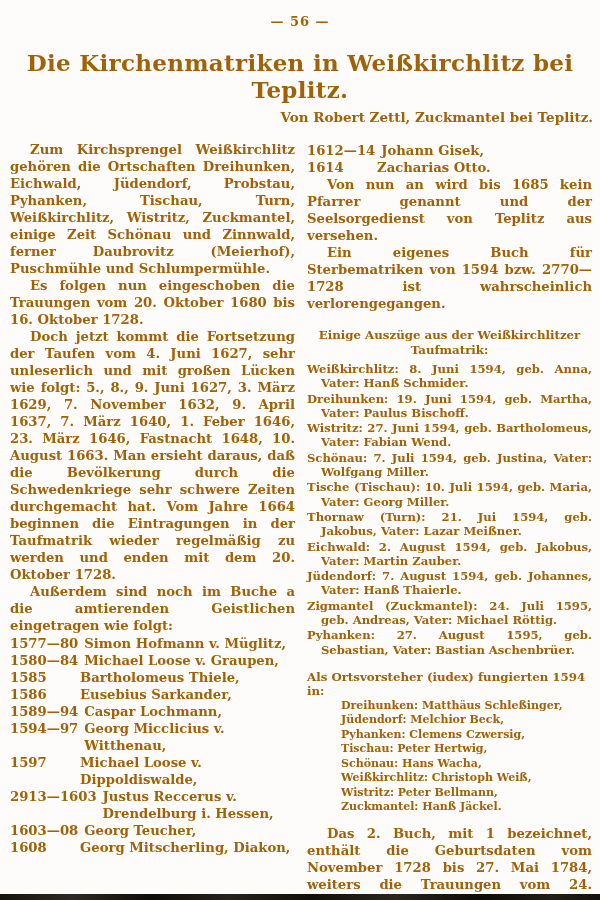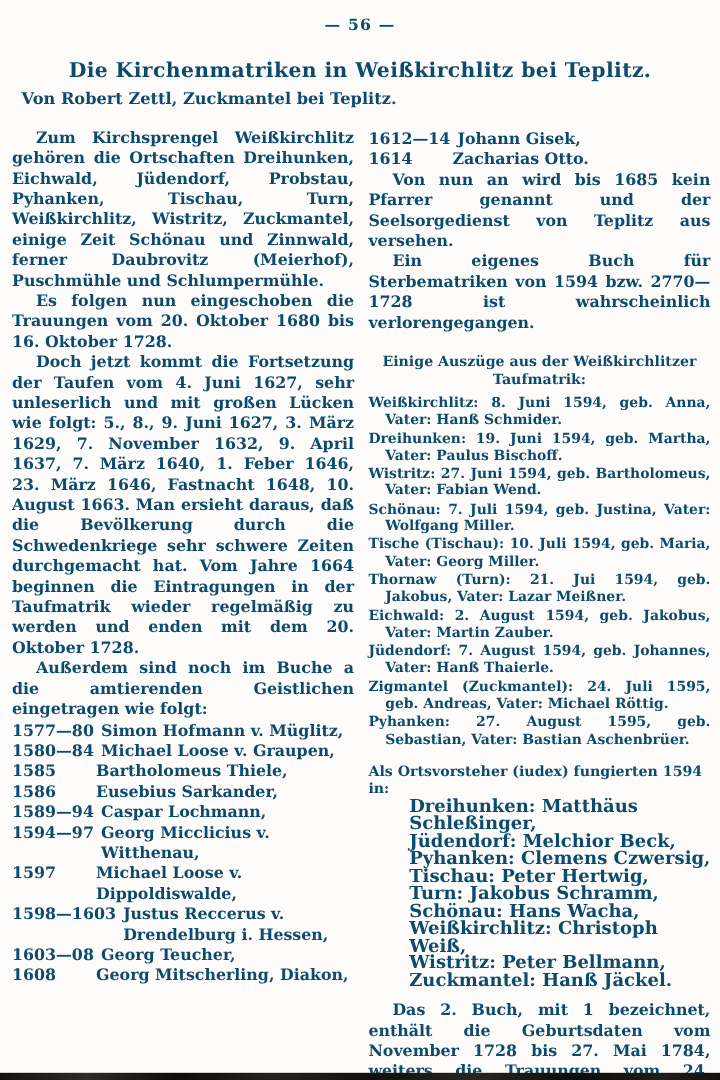--- a/index.html
+++ b/index.html
@@ -1,30 +1,30 @@
 <!DOCTYPE html>
 <html><head>
 <meta charset="utf-8">
 <style>
   html,body{margin:0;padding:0;}
   .sheet{
     width:600px;height:900px;position:relative;overflow:hidden;
-    background:#fdfcfa;color:#0c4a6e;
+    background:#fdfcfa;color:#a16207;
     font-family:"DejaVu Serif","Liberation Serif",serif;
     font-weight:bold;
   }
   .page-number{
     text-align:center;font-size:13px;margin-top:14px;letter-spacing:1px;
   }
   .article-title{
-    text-align:center;font-size:17px;font-weight:bold;margin:20px 10px 6px;
+    text-align:center;font-size:23px;font-weight:bold;margin:20px 10px 6px;
     letter-spacing:0.3px;
   }
   .article-byline{
-    text-align:left;font-size:13.5px;margin:0 18px 16px;font-weight:bold;
+    text-align:right;font-size:13.5px;margin:0 7px 16px;font-weight:bold;
   }
   .columns{
     display:flex;gap:12px;padding:0 8px 0 10px;
   }
   .col{width:285px;flex:0 0 285px;font-size:13.2px;line-height:17px;}
   .para{
     margin:0;text-indent:20px;text-align:justify;
   }
   .clergy-list{margin-top:1px;}
   .clergy-row{display:flex;}
@@ -32,21 +32,21 @@
   .clergy-name{flex:1;}
   .gap-m{height:12px;}
   .extract-heading{
     text-align:center;font-size:11.8px;line-height:14.5px;margin:4px 6px 5px;
   }
   .small-entries{font-size:11.6px;line-height:14.3px;}
   .entry{
     padding-left:14px;text-indent:-14px;text-align:justify;margin:0 0 1px;
   }
   .mayors-intro{font-size:11.8px;line-height:14.5px;}
-  .mayor-line{font-size:15px;line-height:14.5px;padding-left:34px;}
+  .mayor-line{font-size:11px;line-height:14.5px;padding-left:34px;}
   .closing{margin-top:10px;}
   .bottom-scan-strip{
     position:absolute;left:0;right:0;bottom:0;height:6px;
     background:linear-gradient(90deg,#15130f 0%,#2e2a24 12%,#0f0d0a 25%,#26221c 38%,#120f0c 52%,#2a261f 66%,#0d0b08 80%,#221e18 92%,#141210 100%);
   }
 </style>
 </head>
 <body>
 
 <div class="sheet">
@@ -102,21 +102,21 @@
             <span class="clergy-years">1594—97</span>
             <span class="clergy-name">Georg Micclicius v. Witthenau,</span>
           </div>
 
           <div class="clergy-row">
             <span class="clergy-years">1597</span>
             <span class="clergy-name">Michael Loose v. Dippoldiswalde,</span>
           </div>
 
           <div class="clergy-row">
-            <span class="clergy-years">1598—1603</span>
+            <span class="clergy-years">2913—1603</span>
             <span class="clergy-name">Justus Reccerus v. Drendelburg i. Hessen,</span>
           </div>
 
           <div class="clergy-row">
             <span class="clergy-years">1603—08</span>
             <span class="clergy-name">Georg Teucher,</span>
           </div>
 
           <div class="clergy-row">
             <span class="clergy-years">1608</span>
@@ -180,21 +180,20 @@
 
           <div class="mayor-line">Dreihunken: Matthäus Schleßinger,</div>
 
 
           <div class="mayor-line">Jüdendorf: Melchior Beck,</div>
 
           <div class="mayor-line">Pyhanken: Clemens Czwersig,</div>
 
           <div class="mayor-line">Tischau: Peter Hertwig,</div>
 
-          <div class="mayor-line">Turn: Jakobus Schramm,</div>
 
           <div class="mayor-line">Schönau: Hans Wacha,</div>
 
           <div class="mayor-line">Weißkirchlitz: Christoph Weiß,</div>
 
           <div class="mayor-line">Wistritz: Peter Bellmann,</div>
 
           <div class="mayor-line">Zuckmantel: Hanß Jäckel.</div>
         </div>
 

